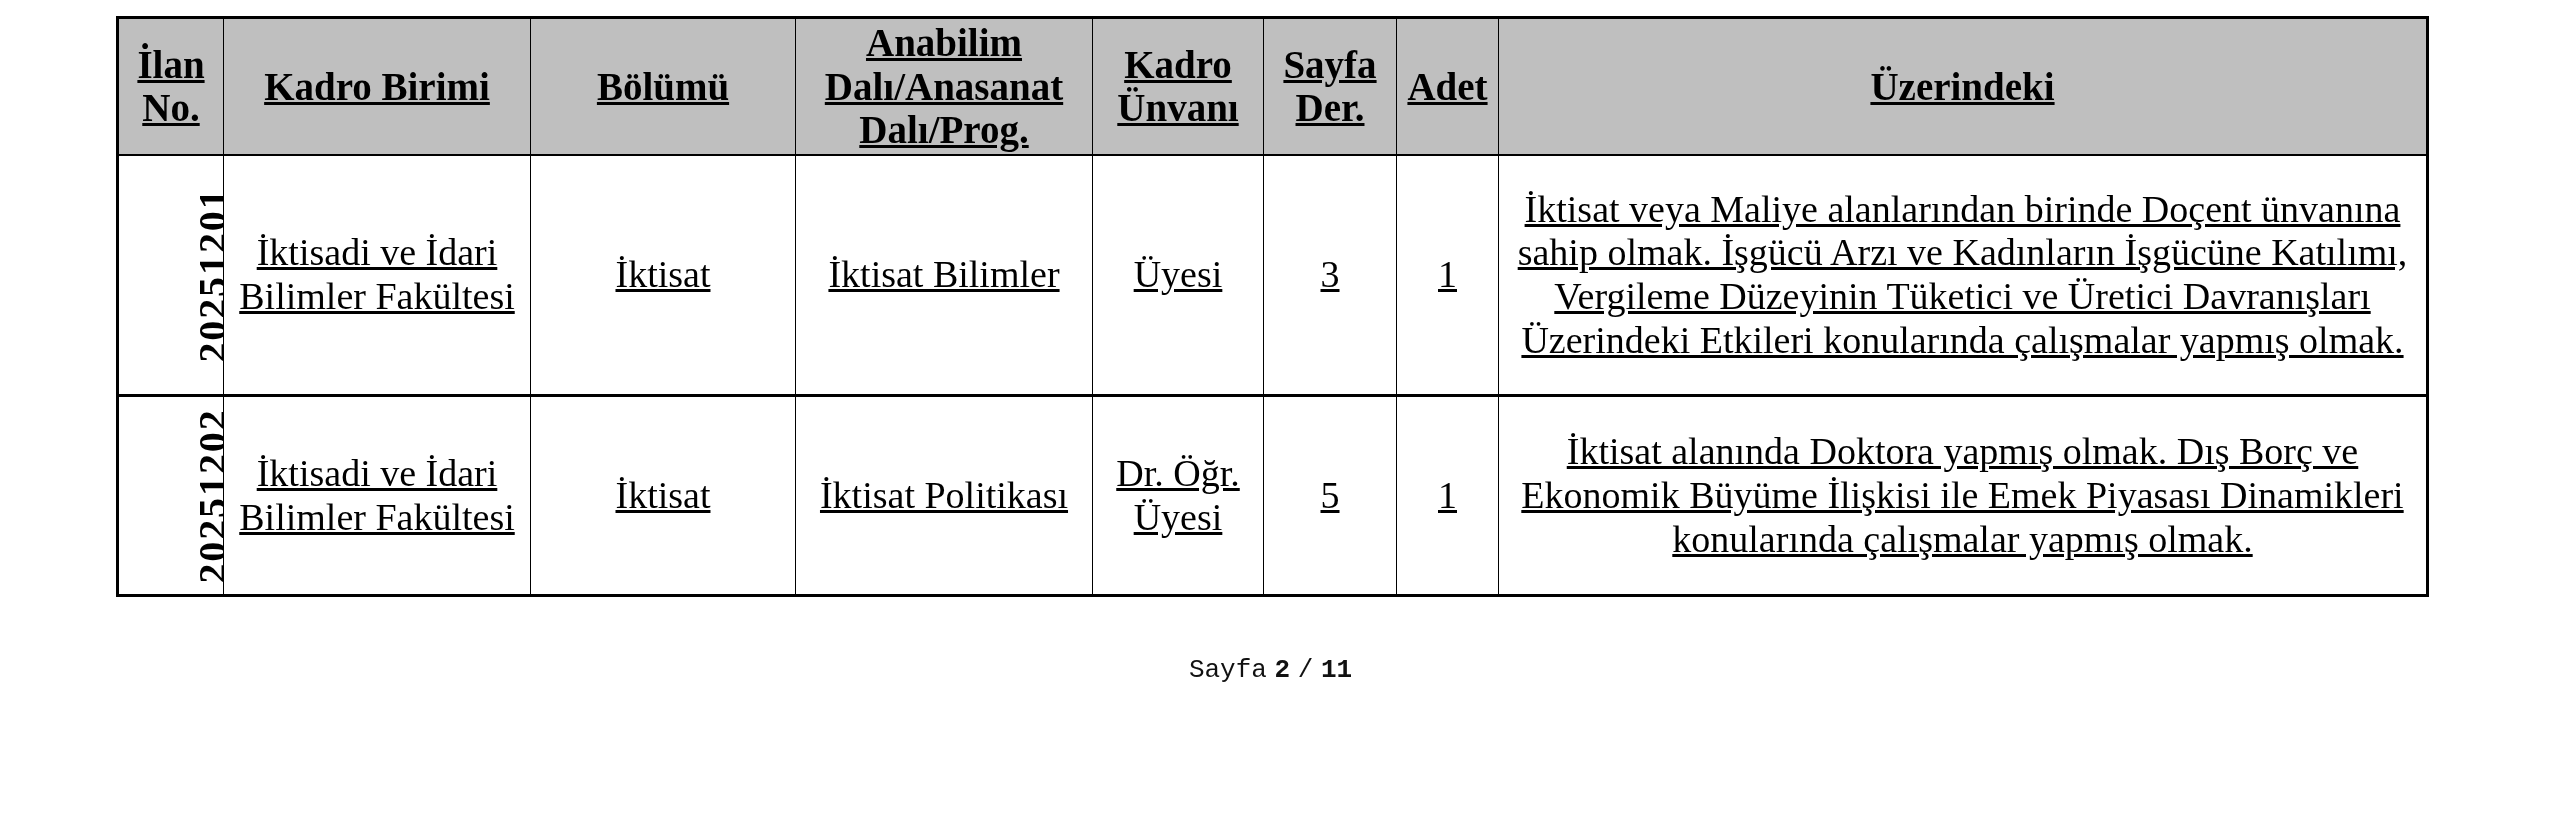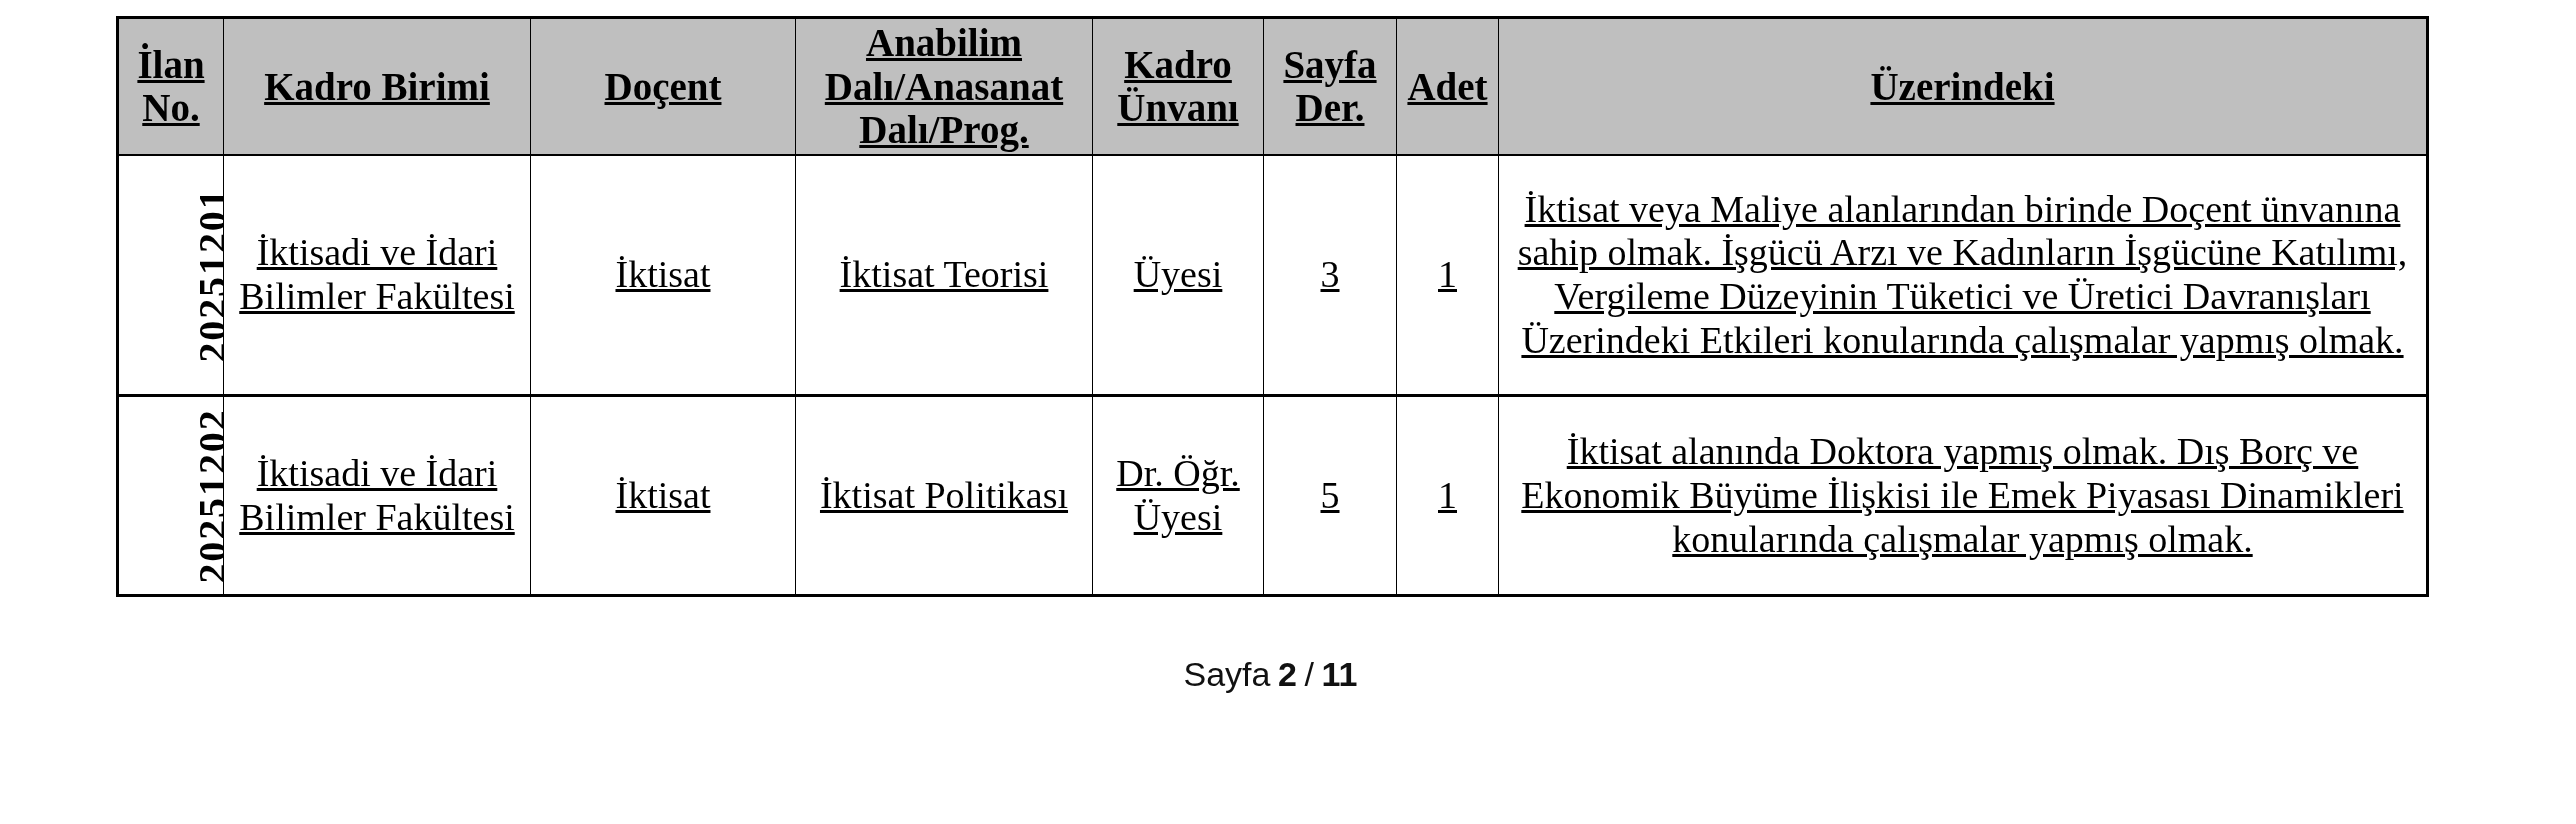--- a/index.html
+++ b/index.html
@@ -72,22 +72,22 @@
     font-size: 40px;
     letter-spacing: 1.9px;
   }
 
   .page-indicator {
     position: absolute;
     left: 116px;
     top: 655px;
     width: 2309px;
     text-align: center;
-    font-family: Liberation Sans, sans-serif;
-    font-size: 34px;
+    font-family: Liberation Mono, monospace;
+    font-size: 26px;
     color: #111;
   }
   .page-indicator .num { font-weight: bold; }
   .page-indicator span { padding: 0 3.8px; }
 </style>
 </head>
 <body>
 
 <div class="table-wrap">
   <table class="job-table">
@@ -98,34 +98,34 @@
       <col style="width:297px">
       <col style="width:171px">
       <col style="width:133px">
       <col style="width:102px">
       <col style="width:929px">
     </colgroup>
     <thead>
       <tr>
         <th>İlan No.</th>
         <th>Kadro Birimi</th>
-        <th>Doçent</th>
+        <th>Bölümü</th>
         <th>Anabilim Dalı/Anasanat Dalı/Prog.</th>
         <th>Kadro Ünvanı</th>
         <th>Sayfa Der.</th>
         <th>Adet</th>
         <th>Üzerindeki</th>
       </tr>
     </thead>
     <tbody>
       <tr class="row-0">
         <td class="cell-ilan-no"><span class="rot">20251201</span></td>
         <td>İktisadi ve İdari Bilimler Fakültesi</td>
         <td>İktisat</td>
-        <td>İktisat Teorisi</td>
+        <td>İktisat Bilimler</td>
         <td>Üyesi</td>
         <td>3</td>
         <td>1</td>
         <td class="cell-aciklama">İktisat veya Maliye alanlarından birinde Doçent ünvanına sahip olmak. İşgücü Arzı ve Kadınların İşgücüne Katılımı, Vergileme Düzeyinin Tüketici ve Üretici Davranışları Üzerindeki Etkileri konularında çalışmalar yapmış olmak.</td>
       </tr>
       <tr class="row-1">
         <td class="cell-ilan-no"><span class="rot">20251202</span></td>
         <td>İktisadi ve İdari Bilimler Fakültesi</td>
         <td>İktisat</td>
         <td>İktisat Politikası</td>

